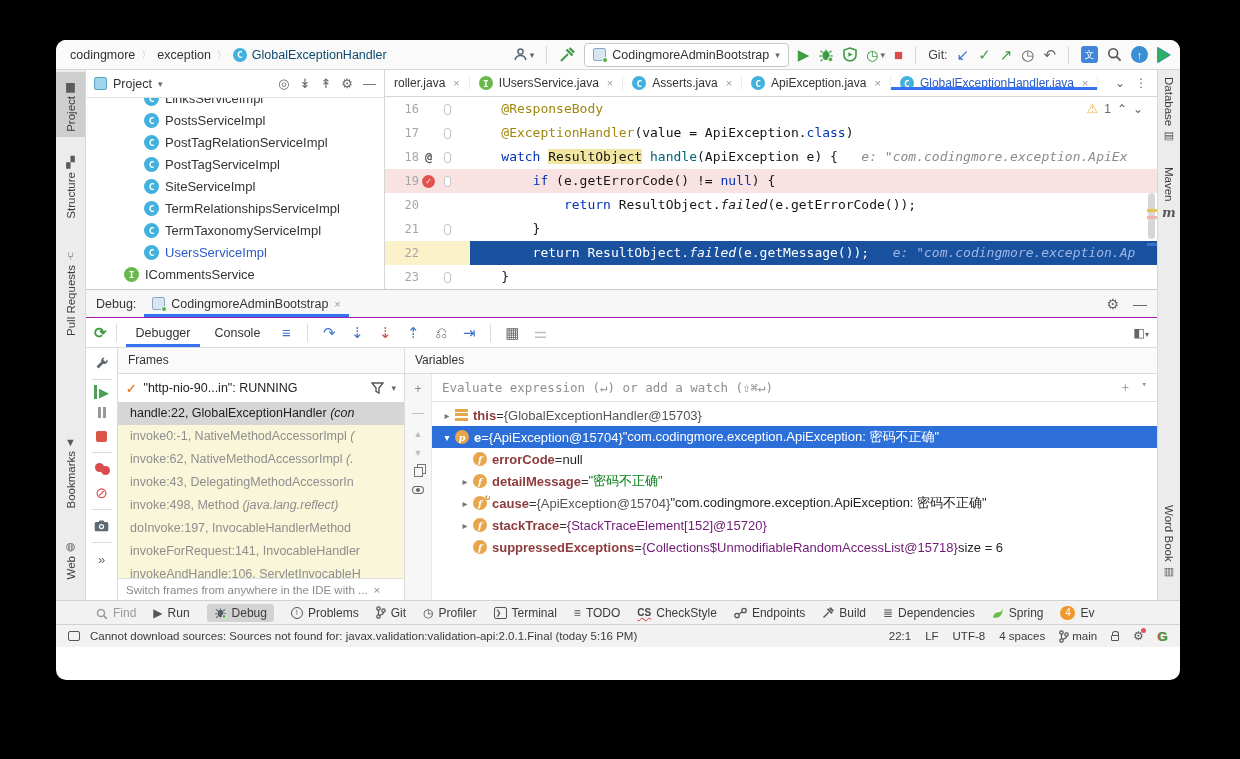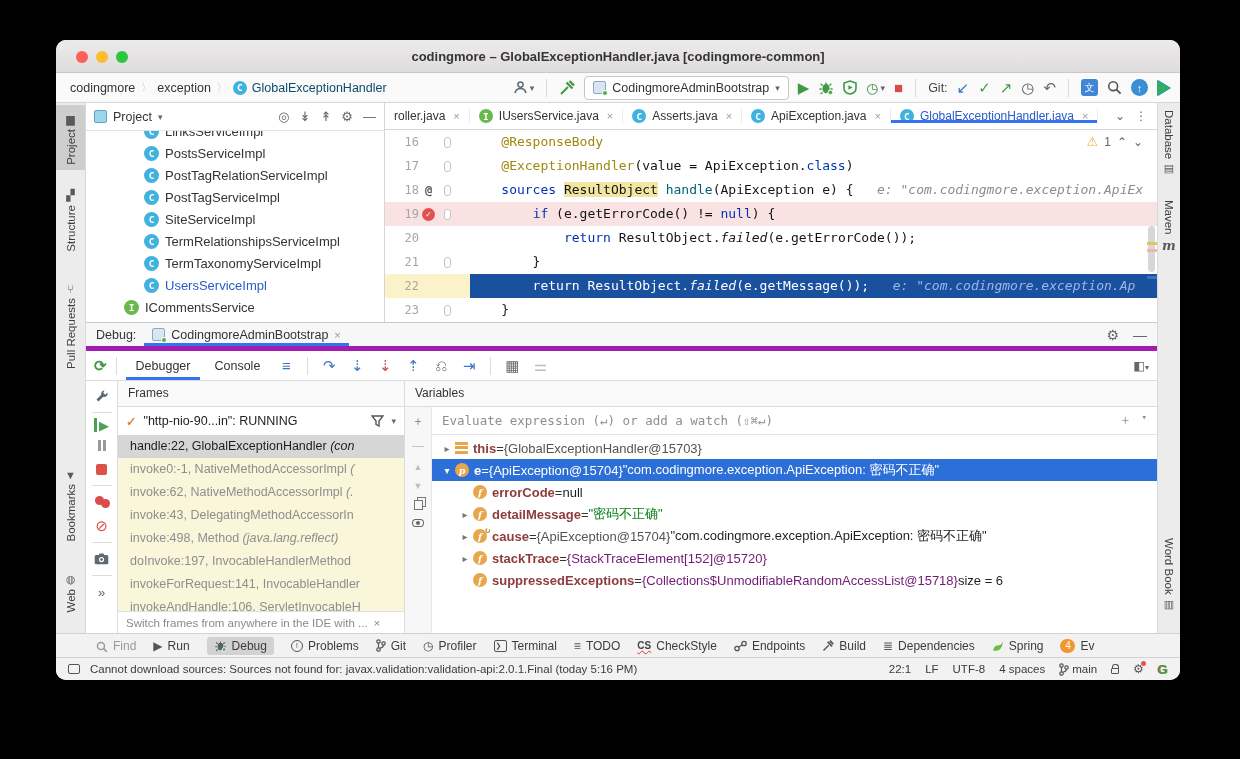--- a/index.html
+++ b/index.html
@@ -101,21 +101,21 @@
   .atmark { color:#555; font-weight:bold; font-size:12px; }
   .inspect { position:absolute; top:4px; right:14px; display:flex; gap:6px; align-items:center;
     font-size:12px; color:#666; font-family:"Liberation Sans",sans-serif; }
   .warn-tri { color:#efb041; font-size:13px; }
   .sbar { position:absolute; right:2px; top:96px; width:7px; height:46px; background:#c9c9c9;
     border-radius:4px; opacity:.75; }
   .smark { position:absolute; right:0; width:10px; height:3px; }
 
   
   .debug { height:311px; border-top:1px solid #c9c9c9; display:flex; flex-direction:column; background:#fff; }
-  .dhead { height:28px; background:#f7f7f7; border-bottom:5px solid #a21caf;
+  .dhead { height:28px; background:#f7f7f7; border-bottom:1px solid #a21caf;
     display:flex; align-items:center; padding:0 10px; font-size:12.5px; color:#333; }
   .dtab { display:flex; align-items:center; gap:6px; height:100%; padding:0 8px; position:relative; margin-left:8px; }
   .dtab::after { content:""; position:absolute; left:0; right:0; bottom:0; height:3px; background:#3573f0; }
   .dhead .hr { margin-left:auto; display:flex; gap:14px; color:#666; font-size:14px; }
   .dtool { height:30px; border-bottom:1px solid #dcdcdc; display:flex; align-items:center;
     padding:0 8px; gap:4px; font-size:12.5px; color:#333; }
   .dtool .sep { width:1px; height:18px; background:#dcdcdc; margin:0 5px; }
   .dtabbtn { padding:0 10px; height:100%; display:flex; align-items:center; position:relative; }
   .dtabbtn.sel::after { content:""; position:absolute; left:0; right:0; bottom:0; height:3px; background:#3573f0; }
   .stepic { font-size:15px; width:24px; text-align:center; }
@@ -195,28 +195,20 @@
   .gearwrap { position:relative; font-size:12px; color:#555; }
   .gearwrap i { position:absolute; right:-2px; top:-1px; width:5px; height:5px; background:#e25555; border-radius:50%; }
   .glogo { font-weight:bold; font-size:13px; color:#34a853; text-shadow:-1px 0 0 #ea4335; }
   svg { display:block; }
 </style>
 </head>
 <body>
 
 <div class="window">
 
-  <div class="titlebar">
-    <div class="tl">
-      <span style="background:#ff5f57"></span>
-      <span style="background:#febc2e"></span>
-      <span style="background:#28c840"></span>
-    </div>
-    <div class="title">codingmore – GlobalExceptionHandler.java [codingmore-common]</div>
-  </div>
 
   <div class="navbar">
     <span class="crumb">codingmore</span>
     <span class="crumbsep">〉</span>
     <span class="crumb">exception</span>
     <span class="crumbsep">〉</span>
     <span class="cicon c" style="width:14px;height:14px">C</span>
     <span class="crumb blue" style="margin-left:5px">GlobalExceptionHandler</span>
     <div class="navright">
       <span style="display:flex;align-items:center;gap:2px">
@@ -428,21 +420,21 @@
               <div class="cl ">
                 <div class="gut">
                   <span class="ln">18</span>
                   <span class="mk">
                     <span class="atmark">@</span>
                   </span>
                   <span class="fold">
                     <span class="pill"></span>
                   </span>
                 </div>
-                <div class="txt"><span class="tk ">    </span><span class="tk kw">sources </span><span class="tk hl">ResultObject</span><span class="tk "> </span><span class="tk meth">handle</span><span class="tk ">(ApiException e) {</span><span class="tk hint">   e: "com.codingmore.exception.ApiEx</span></div>
+                <div class="txt"><span class="tk ">    </span><span class="tk kw">watch </span><span class="tk hl">ResultObject</span><span class="tk "> </span><span class="tk meth">handle</span><span class="tk ">(ApiException e) {</span><span class="tk hint">   e: "com.codingmore.exception.ApiEx</span></div>
               </div>
               <div class="cl bp">
                 <div class="gut">
                   <span class="ln">19</span>
                   <span class="mk">
                     <span class="bpdot">✓</span>
                   </span>
                   <span class="fold">
                     <span class="pill"></span>
                   </span>

